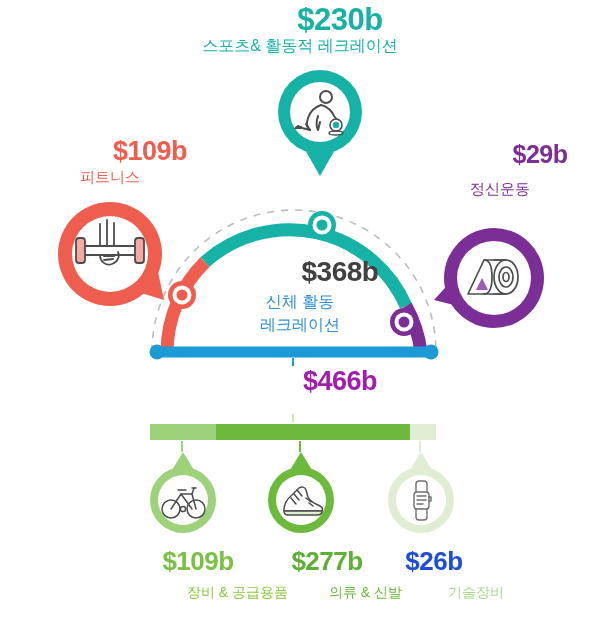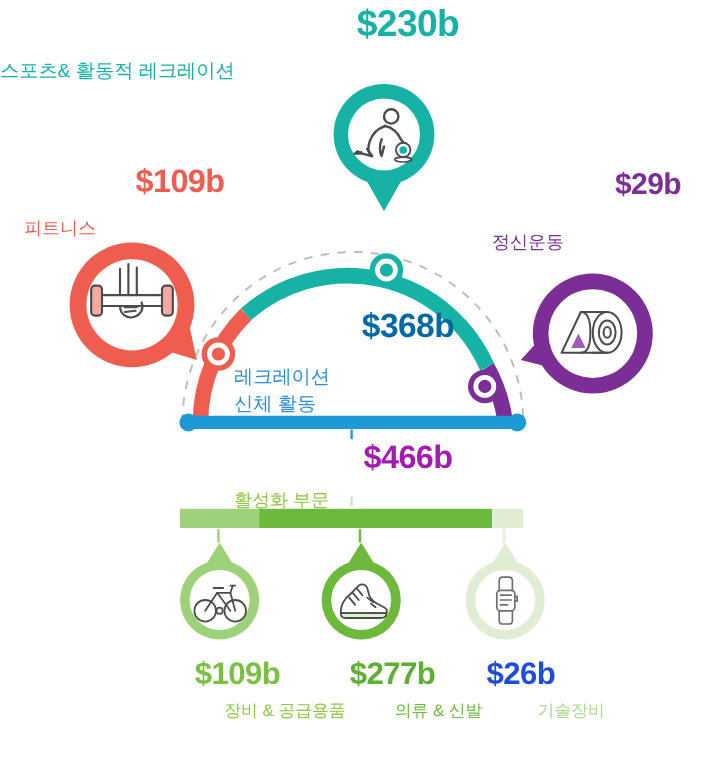--- a/index.html
+++ b/index.html
@@ -16,37 +16,37 @@
   
   .val{
     font-weight:bold;
     letter-spacing:-0.5px;
     white-space:nowrap;
     text-align:center;
     padding-left:40px;
   }
   .cap{
     white-space:nowrap;
-    margin-top:13px;
+    text-align:center;
   }
 
   
   #sports-value{left:0;top:2px;width:600px;font-size:31px;color:#16b2a6;}
   #sports-caption{left:0;top:36px;width:600px;font-size:16px;color:#16b2a6;}
 
   
   #fitness-value{left:20px;top:136px;width:180px;font-size:27px;color:#ef5d4f;}
   #fitness-caption{left:20px;top:168px;width:180px;font-size:15px;color:#ef5d4f;}
 
   
   #mind-value{left:410px;top:140px;width:180px;font-size:25px;color:#7b2e96;}
   #mind-caption{left:410px;top:180px;width:180px;font-size:15px;color:#7b2e96;}
 
   
-  #center-value{left:195px;top:256px;width:210px;font-size:28px;color:#0369a1;}
+  #center-value{left:195px;top:256px;width:210px;font-size:28px;color:#404040;}
   #center-caption{left:195px;top:290px;width:210px;font-size:16px;color:#2f8ed6;line-height:1.45;}
 
   
   #sector-value{left:195px;top:366px;width:210px;font-size:27px;color:#a21caf;}
   #sector-caption{left:195px;top:395px;width:210px;font-size:15px;color:#8dc63f;}
 
   
   .b-val{font-size:26px;font-weight:bold;letter-spacing:-0.5px;text-align:center;}
   .b-cap{font-size:14px;text-align:right;white-space:nowrap;}
 
@@ -169,26 +169,25 @@
         <path d="M62 72 L74 72"></path>
         <path d="M44 68 L50 56 L56 68 Z" fill="#a05ab8" stroke="none"></path>
       </g>
     </svg>
   </div>
   <div class="abs val" id="mind-value">$29b</div>
   <div class="abs cap" id="mind-caption">정신운동</div>
 
   <div class="abs val" id="center-value">$368b</div>
   <div class="abs cap" id="center-caption">
+    <div>신체 활동</div>
     <div>레크레이션</div>
-    <div>신체 활동</div>
   </div>
 
   <div class="abs val" id="sector-value">$466b</div>
-  <div class="abs cap" id="sector-caption">활성화 부문</div>
 
   <div class="abs" style="left:148px;top:452px;">
     <svg width="70" height="84" viewBox="0 0 70 84">
       <path d="M35 0 L24 18 L46 18 Z" fill="#9ed27a"></path>
       <circle cx="35" cy="48" r="33" fill="#9ed27a"></circle>
       <circle cx="35" cy="48" r="25" fill="#ffffff"></circle>
       <g fill="none" stroke="#4c4c4c" stroke-width="1.5" stroke-linecap="round" stroke-linejoin="round">
         <circle cx="23" cy="57" r="9"></circle>
         <circle cx="48" cy="57" r="9"></circle>
         <path d="M23 57 L33 42 L44 42 L48 57"></path>

